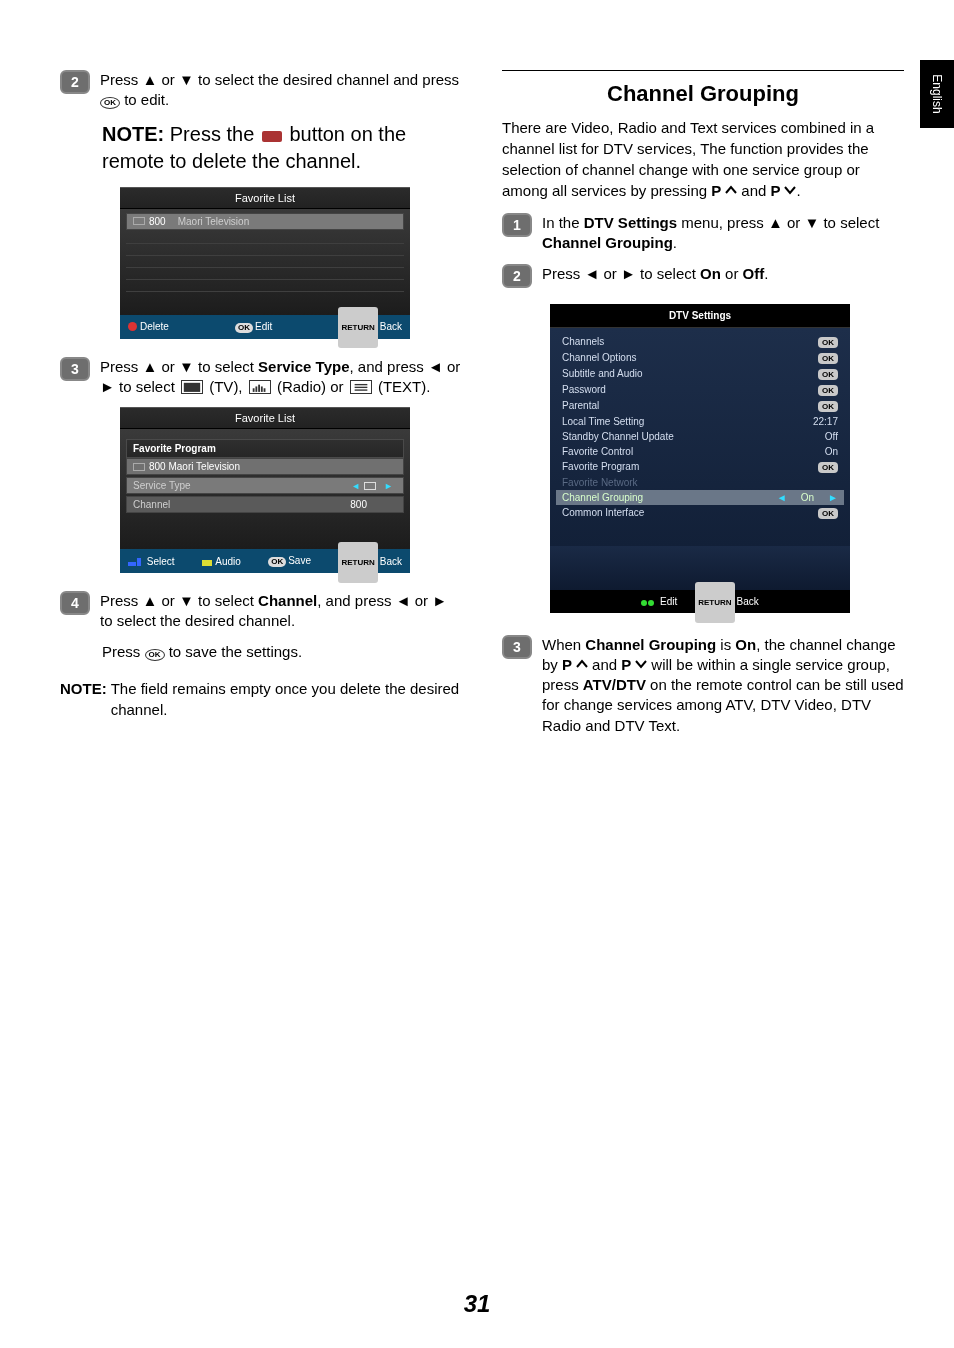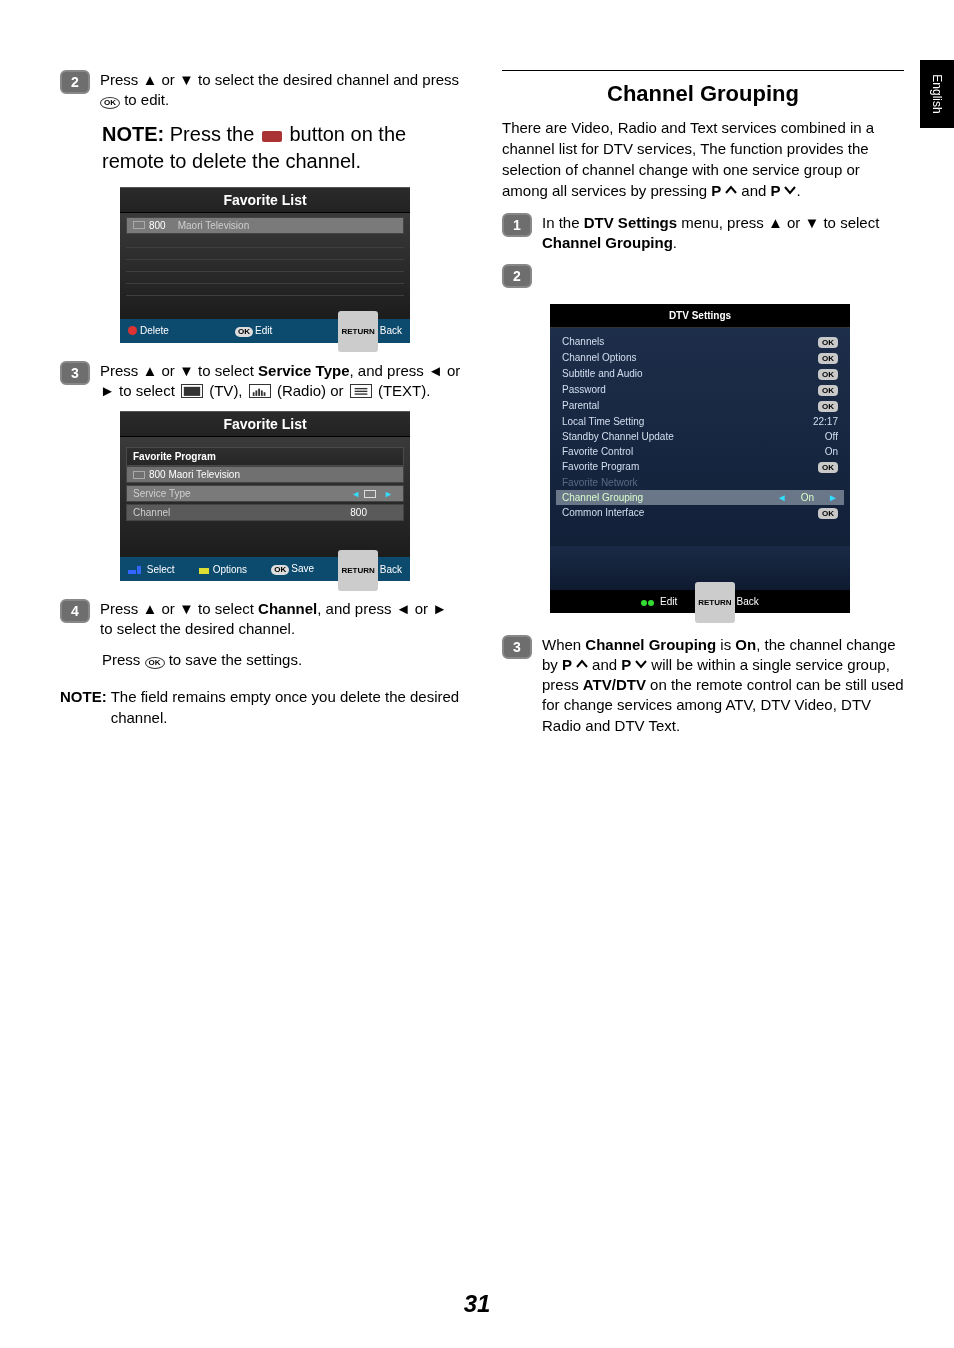--- a/index.html
+++ b/index.html
@@ -13,21 +13,21 @@
   .step-num { width:30px; height:24px; border-radius:6px; background:#6e6e6e; color:#fff; display:flex; align-items:center; justify-content:center; font-weight:bold; font-size:14px; flex:0 0 auto; border:2px solid #888; }
   .step-body { font-size:15px; line-height:1.35; flex:1; }
   .note-block { font-size:20px; line-height:1.35; margin:6px 0 12px 42px; }
   .note-label { font-weight:bold; }
   .ok-pill { display:inline-flex; align-items:center; justify-content:center; border:1.5px solid #333; border-radius:50%; font-size:8px; font-weight:bold; padding:1px 3px; min-width:16px; height:12px; line-height:1; vertical-align:0px; }
   .red-btn { display:inline-block; width:20px; height:11px; background:#a33; border-radius:2px; vertical-align:-1px; margin:0 2px; }
   .svc-icon { display:inline-block; width:22px; height:14px; border:1.5px solid #333; vertical-align:-2px; margin:0 2px; }
   .svc-icon svg { display:block; }
 
   .tv-panel { background:#000; color:#fff; width:290px; margin:8px 0 18px 60px; font-size:10px; position:relative; }
-  .tv-panel .hdr { background:linear-gradient(#2b2b2b,#222); color:#fff; text-align:center; font-weight:bold; font-size:14px; padding:4px 0; border-top:1px solid #555; border-bottom:1px solid #000; }
+  .tv-panel .hdr { background:linear-gradient(#2b2b2b,#222); color:#fff; text-align:center; font-weight:normal; font-size:11px; padding:4px 0; border-top:1px solid #555; border-bottom:1px solid #000; }
   .tv-panel .body { background:linear-gradient(#3a3a3a,#1c1c1c); padding:4px 6px 4px 6px; min-height:106px; }
   .tv-panel .footer { background:#0c4a6e; padding:6px 8px; display:flex; align-items:center; justify-content:space-between; font-size:10px; }
   .tv-panel.tall .body { min-height:100px; }
   .dot { display:inline-block; width:9px; height:9px; border-radius:50%; vertical-align:-1px; margin-right:3px; }
   .dot.red{background:#d33;} .dot.green{background:#3d3;} .dot.yellow{background:#dd3;} .dot.blue{background:#36f;}
   .pill { display:inline-block; background:#ddd; color:#000; border-radius:5px; font-size:8px; font-weight:bold; padding:0 3px; line-height:10px; vertical-align:0; margin-right:2px; }
   .tv-row { background:#707070; color:#cfcfcf; padding:2px 6px; display:flex; align-items:center; border:1px solid #444; margin-bottom:2px; }
   .tv-row.sel { background:#7a7a7a; }
   .tv-row .lbl { flex:1; }
   .tv-row .val { color:#fff; }
@@ -131,21 +131,21 @@
           <span class="tri">►</span>
         </div>
         <div class="tv-row" style="background:#5a5a5a;">
           <span class="lbl">Channel</span>
           <span class="val" style="margin-right:30px;">800</span>
         </div>
         <div style="height:30px;"></div>
       </div>
       <div class="footer">
         <span><span class="dot blue" style="border-radius:0;width:8px;height:4px;"></span><span class="dot blue" style="border-radius:0;width:4px;height:8px;margin-left:-2px;"></span> <span>Select</span></span>
-        <span><span class="dot yellow" style="border-radius:0;width:10px;height:6px;margin-right:1px;"></span> <span>Options</span></span>
+        <span><span class="dot yellow" style="border-radius:0;width:10px;height:6px;margin-right:1px;"></span> <span>Audio</span></span>
         <span><span class="pill">OK</span><span>Save</span></span>
         <span><span class="return-pill">RETURN</span><span>Back</span></span>
       </div>
     </div>
 
     <div class="step">
       <div class="step-num">4</div>
       <div class="step-body">
         <span>Press ▲ or ▼ to select </span><b>Channel</b><span>, and press ◄ or ► to select the desired channel.</span>
       </div>
@@ -175,20 +175,23 @@
 
     <div class="step">
       <div class="step-num">1</div>
       <div class="step-body">
         <span>In the </span><b>DTV Settings</b><span> menu, press ▲ or ▼ to select </span><b>Channel Grouping</b><span>.</span>
       </div>
     </div>
 
     <div class="step" style="margin-top:10px;">
       <div class="step-num">2</div>
+      <div class="step-body">
+        <span>Press ◄ or ► to select </span><b>On</b><span> or </span><b>Off</b><span>.</span>
+      </div>
     </div>
 
     <div class="dtv-panel">
       <div class="hdr">DTV Settings</div>
       <div class="body" id="dtv-body">
           <div class="dtv-line">
             <span>Channels</span>
             <span><span class="ok-box">OK</span></span>
           </div>
           <div class="dtv-line">

